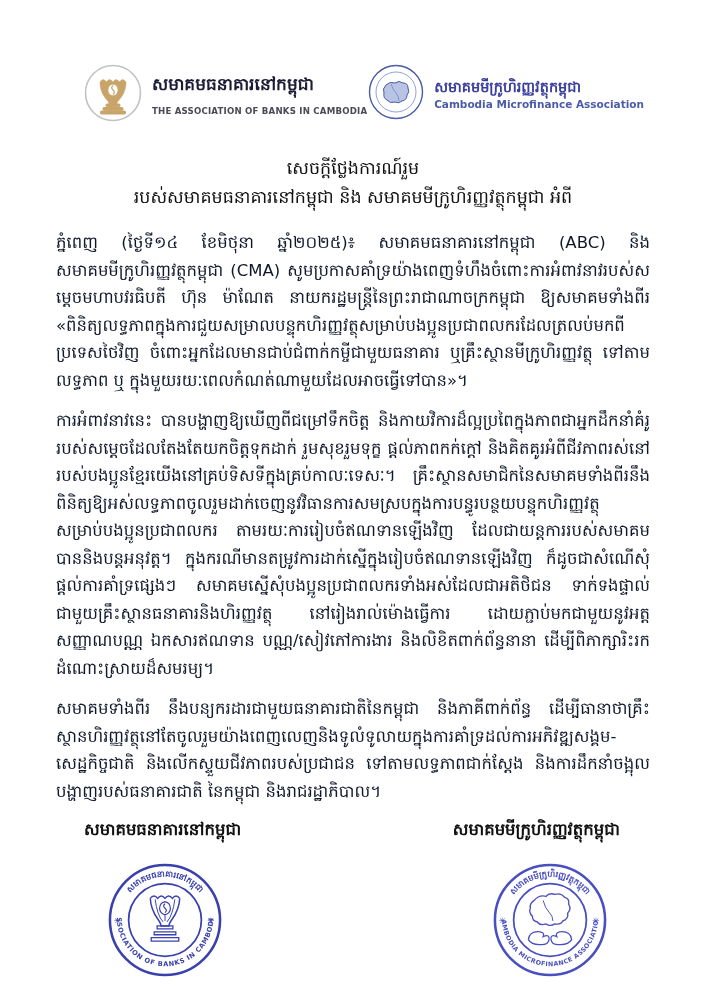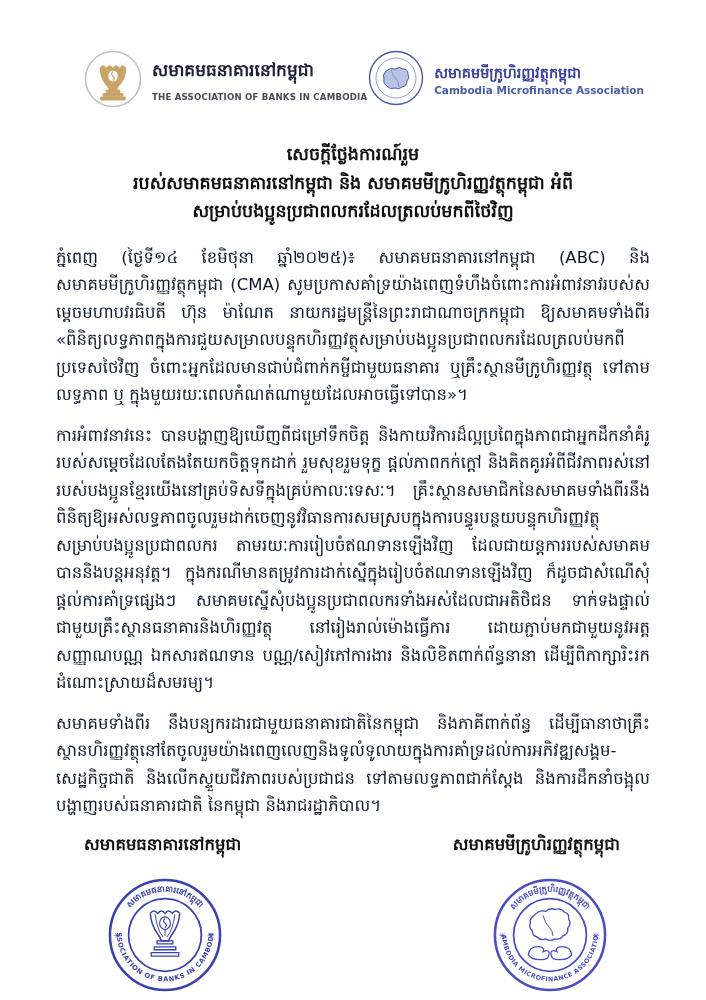--- a/index.html
+++ b/index.html
@@ -2,33 +2,33 @@
 <html><head>
 <meta charset="utf-8">
 <style>
   * { margin:0; padding:0; box-sizing:border-box; }
   html,body { background:#ffffff; }
   body {
     width:706px; height:1000px; overflow:hidden;
     font-family:"DejaVu Sans", sans-serif;
     color:#161616;
   }
-  .page { width:706px; height:1000px; padding:0 56px; overflow:hidden; background:#ffffff; }
+  .page { width:706px; height:1000px; padding:14px 56px; overflow:hidden; background:#ffffff; }
 
   
   .header { margin-top:50px; padding:0 6px 0 28px; display:flex; justify-content:space-between; align-items:flex-start; }
   .logo-block { display:flex; align-items:center; gap:10px; }
   .logo-circle { flex:0 0 auto; }
   .abc-name-kh { font-size:17px; font-weight:bold; color:#1b1b35; line-height:20px; }
   .abc-name-en { font-size:8.6px; font-weight:bold; color:#4a4a55; letter-spacing:.2px; margin-top:12px; }
   .cma-name-kh { font-size:14.5px; font-weight:bold; color:#3a3f9e; line-height:18px; }
   .cma-name-en { font-size:10.5px; font-weight:bold; color:#4a5ba8; margin-top:2px; }
 
   
-  .doc-title { margin-top:28px; text-align:center; font-weight:bold; color:#101010; }
+  .doc-title { margin-top:28px; text-align:center; font-weight:normal; color:#101010; }
   .doc-title div { font-size:17.5px; line-height:28.5px; }
 
   
   .body-text { margin-top:18px; }
   .body-text p {
     font-size:16.5px; line-height:27.5px; text-align:justify;
     color:#0f172a; margin-bottom:13px;
   }
 
   
@@ -80,21 +80,20 @@
         <div class="cma-name-kh">សមាគមមីក្រូហិរញ្ញវត្ថុកម្ពុជា</div>
         <div class="cma-name-en">Cambodia Microfinance Association</div>
       </span>
     </div>
 
   </div>
 
   <div class="doc-title">
     <div>សេចក្តីថ្លែងការណ៍រួម</div>
     <div>របស់សមាគមធនាគារនៅកម្ពុជា និង សមាគមមីក្រូហិរញ្ញវត្ថុកម្ពុជា អំពី</div>
-    <div>សម្រាប់បងប្អូនប្រជាពលករដែលត្រលប់មកពីថៃវិញ</div>
   </div>
 
   <div class="body-text">
     <p>ភ្នំពេញ (ថ្ងៃទី១៤ ខែមិថុនា ឆ្នាំ២០២៥)៖ សមាគមធនាគារនៅកម្ពុជា (ABC) និងសមាគមមីក្រូហិរញ្ញវត្ថុកម្ពុជា (CMA) សូមប្រកាសគាំទ្រយ៉ាងពេញទំហឹងចំពោះការអំពាវនាវរបស់សម្តេចមហាបវរធិបតី ហ៊ុន ម៉ាណែត នាយករដ្ឋមន្ត្រីនៃព្រះរាជាណាចក្រកម្ពុជា ឱ្យសមាគមទាំងពីរ «ពិនិត្យលទ្ធភាពក្នុងការជួយសម្រាលបន្ទុកហិរញ្ញវត្ថុសម្រាប់បងប្អូនប្រជាពលករដែលត្រលប់មកពីប្រទេសថៃវិញ ចំពោះអ្នកដែលមានជាប់ជំពាក់កម្ចីជាមួយធនាគារ ឬគ្រឹះស្ថានមីក្រូហិរញ្ញវត្ថុ ទៅតាមលទ្ធភាព ឬ ក្នុងមួយរយៈពេលកំណត់ណាមួយដែលអាចធ្វើទៅបាន»។</p>
     <p>ការអំពាវនាវនេះ បានបង្ហាញឱ្យឃើញពីជម្រៅទឹកចិត្ត និងកាយវិការដ៏ល្អប្រពៃក្នុងភាពជាអ្នកដឹកនាំគំរូរបស់សម្តេចដែលតែងតែយកចិត្តទុកដាក់ រួមសុខរួមទុក្ខ ផ្តល់ភាពកក់ក្តៅ និងគិតគូរអំពីជីវភាពរស់នៅរបស់បងប្អូនខ្មែរយើងនៅគ្រប់ទិសទីក្នុងគ្រប់កាលៈទេសៈ។ គ្រឹះស្ថានសមាជិកនៃសមាគមទាំងពីរនឹងពិនិត្យឱ្យអស់លទ្ធភាពចូលរួមដាក់ចេញនូវវិធានការសមស្របក្នុងការបន្ធូរបន្ថយបន្ទុកហិរញ្ញវត្ថុសម្រាប់បងប្អូនប្រជាពលករ តាមរយៈការរៀបចំឥណទានឡើងវិញ ដែលជាយន្តការរបស់សមាគមបាននិងបន្តអនុវត្ត។ ក្នុងករណីមានតម្រូវការដាក់ស្នើក្នុងរៀបចំឥណទានឡើងវិញ ក៏ដូចជាសំណើសុំផ្តល់ការគាំទ្រផ្សេងៗ សមាគមស្នើសុំបងប្អូនប្រជាពលករទាំងអស់ដែលជាអតិថិជន ទាក់ទងផ្ទាល់ជាមួយគ្រឹះស្ថានធនាគារនិងហិរញ្ញវត្ថុ នៅរៀងរាល់ម៉ោងធ្វើការ ដោយភ្ជាប់មកជាមួយនូវអត្តសញ្ញាណបណ្ណ ឯកសារឥណទាន បណ្ណ/សៀវភៅការងារ និងលិខិតពាក់ព័ន្ធនានា ដើម្បីពិភាក្សារិះរកដំណោះស្រាយដ៏សមរម្យ។</p>
     <p>សមាគមទាំងពីរ នឹងបន្យករដារជាមួយធនាគារជាតិនៃកម្ពុជា និងភាគីពាក់ព័ន្ធ ដើម្បីធានាថាគ្រឹះស្ថានហិរញ្ញវត្ថុនៅតែចូលរួមយ៉ាងពេញលេញនិងទូលំទូលាយក្នុងការគាំទ្រដល់ការអភិវឌ្ឍសង្គម-សេដ្ឋកិច្ចជាតិ និងលើកស្ទួយជីវភាពរបស់ប្រជាជន ទៅតាមលទ្ធភាពជាក់ស្តែង និងការដឹកនាំចង្អុលបង្ហាញរបស់ធនាគារជាតិ នៃកម្ពុជា និងរាជរដ្ឋាភិបាល។</p>
   </div>
 
   <div class="sig-row">
 

